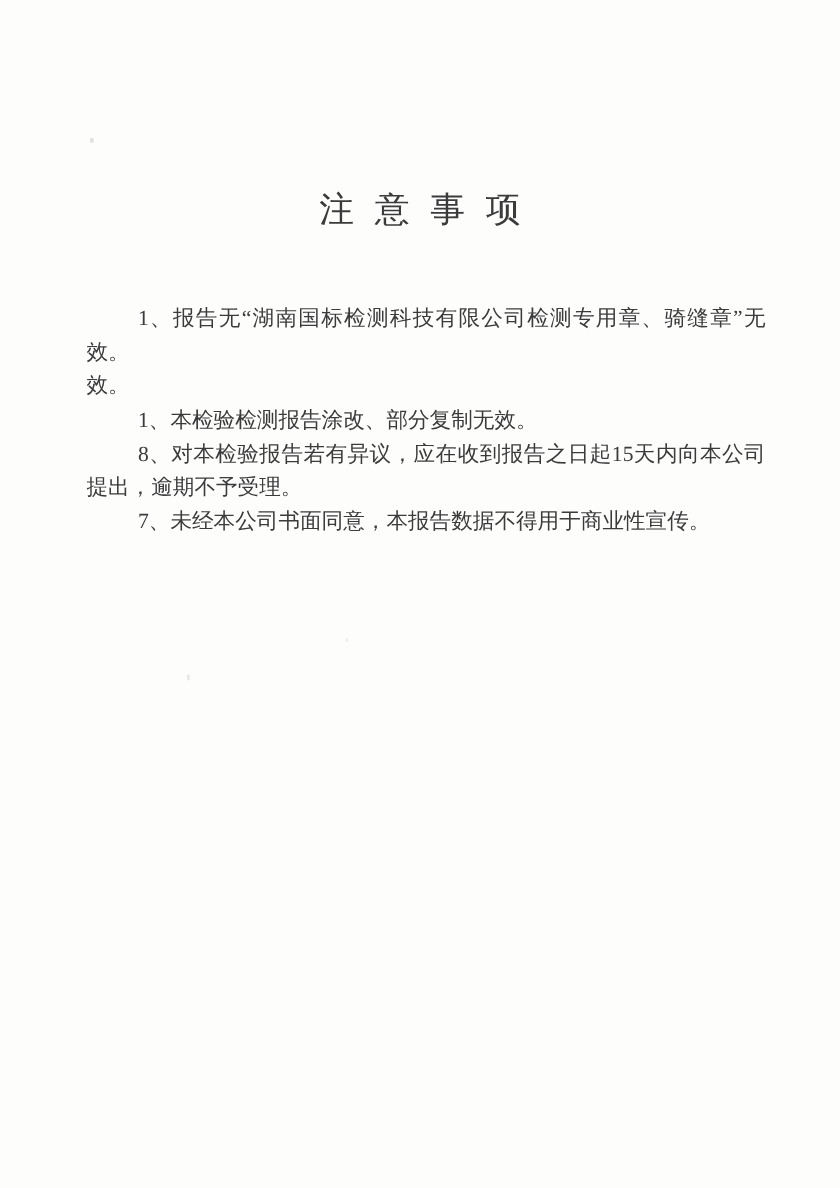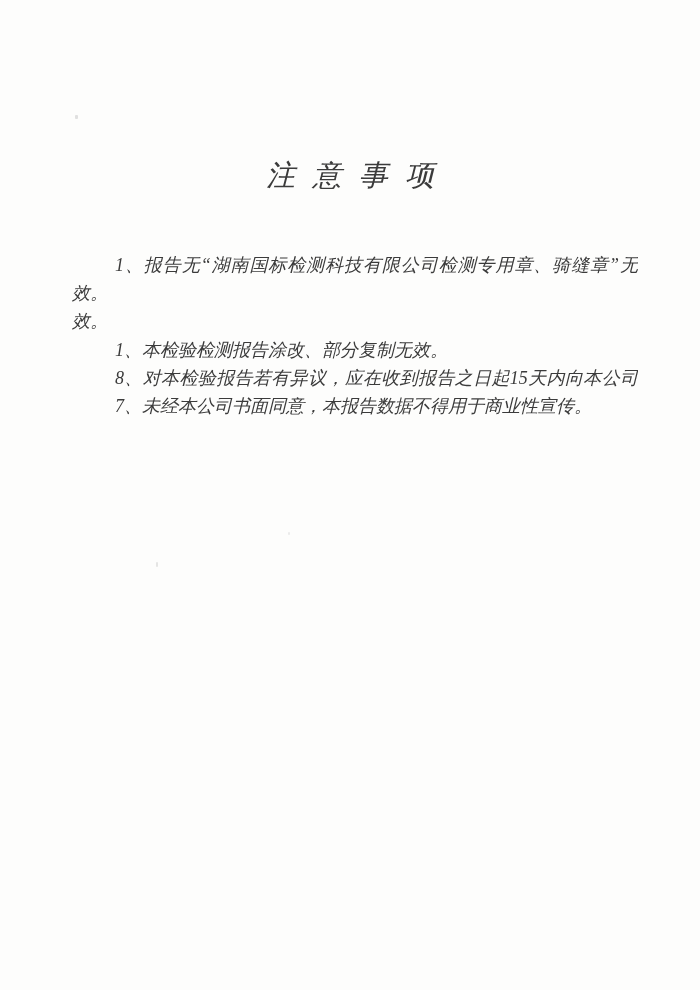--- a/index.html
+++ b/index.html
@@ -8,21 +8,20 @@
     background: var(--paper, #fdfdfc);
     font-family: "Liberation Serif", "DejaVu Serif", serif;
   }
   .page {
     position: relative;
     width: 700px;
     height: 990px;
     background: var(--paper, #fdfdfc);
     color: var(--ink, #3b3b3b);
     overflow: hidden;
-    font-style: italic;
   }
   .title {
     position: absolute;
     top: 157px;
     left: 0;
     width: 700px;
     text-align: center;
     font-size: 29px;
     font-weight: normal;
     letter-spacing: 5px;
@@ -63,19 +62,20 @@
 
 <div class="page">
   <h1 class="title">注 意 事 项</h1>
 
   <div class="notice-body">
       <div class="line first full">1、报告无“湖南国标检测科技有限公司检测专用章、骑缝章”无</div>
       <div class="line">效。</div>
       <div class="line">效。</div>
       <div class="line first">1、本检验检测报告涂改、部分复制无效。</div>
       <div class="line first full">8、对本检验报告若有异议，应在收到报告之日起15天内向本公司</div>
+      <div class="line">提出，逾期不予受理。</div>
       <div class="line first">7、未经本公司书面同意，本报告数据不得用于商业性宣传。</div>
     </div>
 
   <div class="speck s1"></div>
   <div class="speck s2"></div>
   <div class="speck s3"></div>
 </div>
 
 </body></html>

